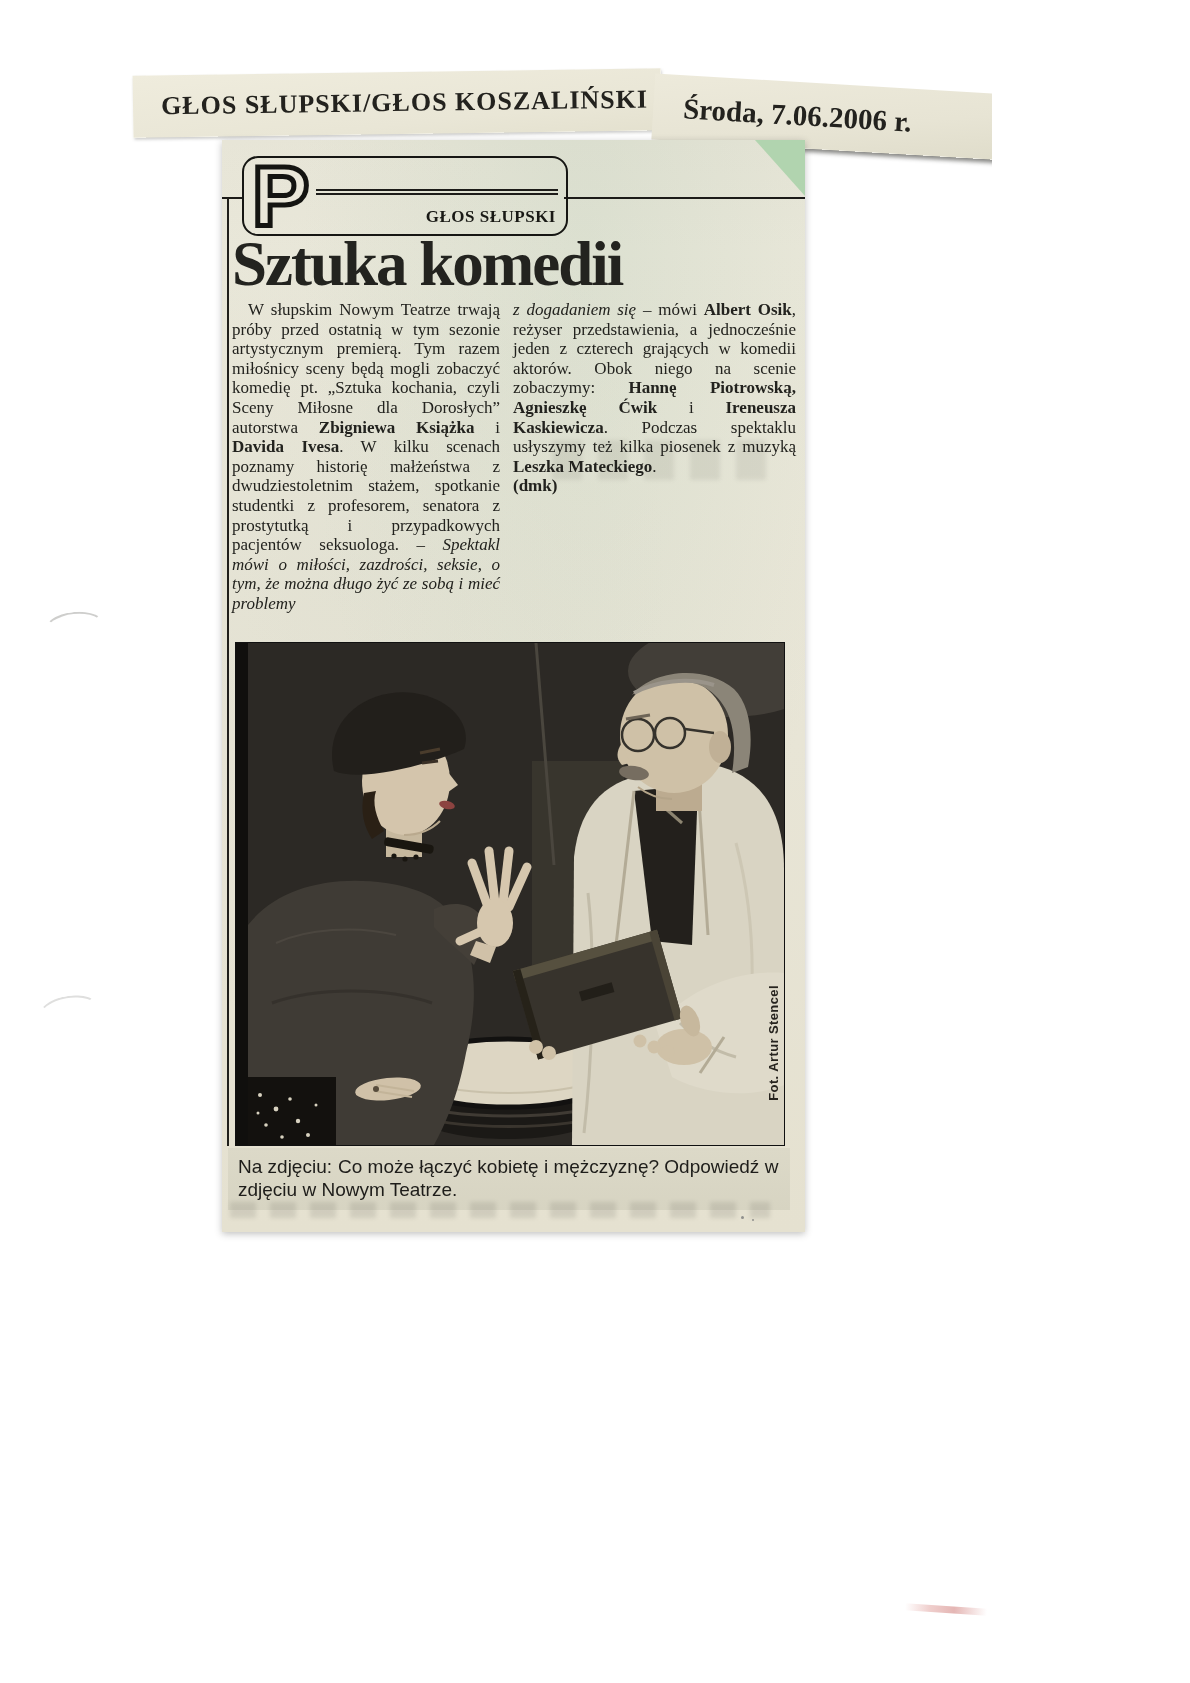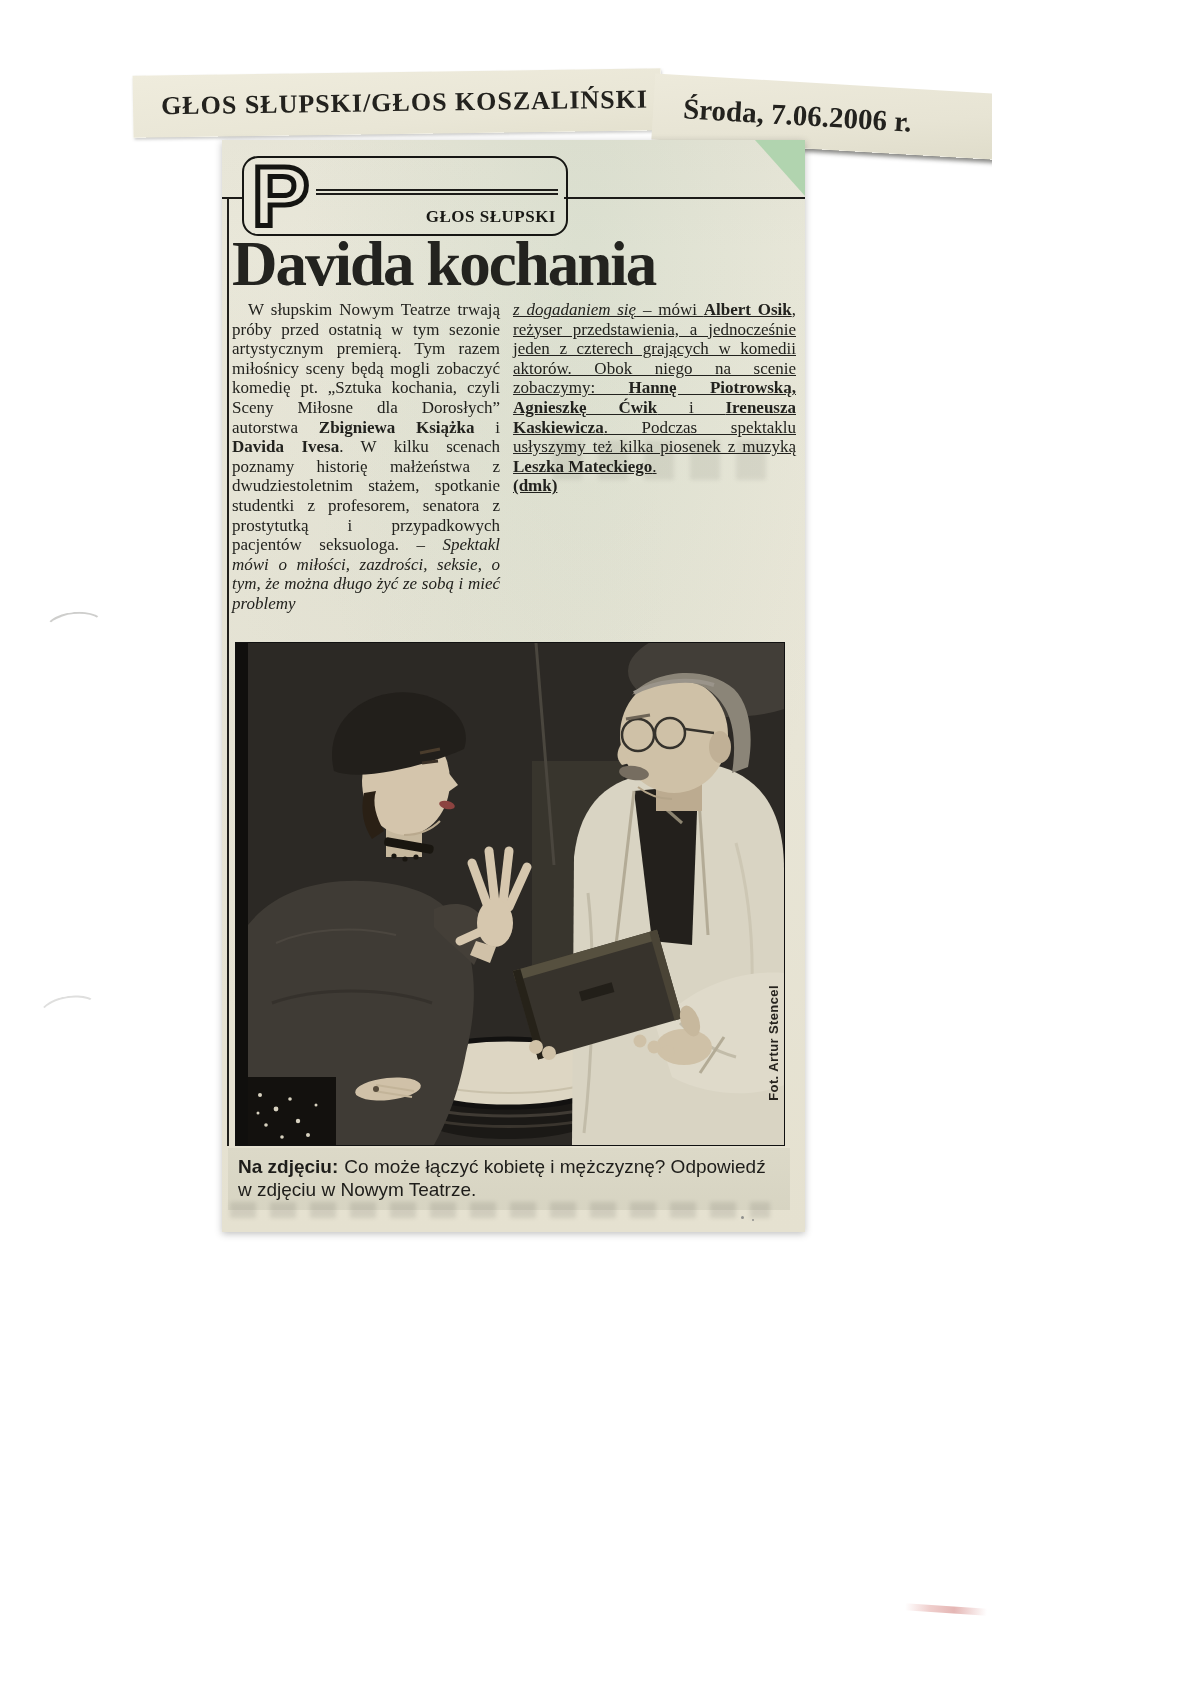--- a/index.html
+++ b/index.html
@@ -44,41 +44,41 @@
     background:repeating-linear-gradient(180deg,#1d1c19 0 2px,rgba(0,0,0,0) 2px 4px);}
   .badge-label{position:absolute;left:64px;top:40px;font-family:"Liberation Sans",sans-serif;
     font-weight:700;font-size:23px;letter-spacing:1px;color:#161613;white-space:nowrap;}
 
   
   .headline{position:absolute;left:10px;top:88px;margin:0;font-weight:700;font-size:63px;
     letter-spacing:-2px;color:#23231f;white-space:nowrap;}
   .cols{position:absolute;left:10px;top:160px;width:564px;display:flex;gap:13px;}
   .col{font-size:17px;line-height:19.6px;text-align:justify;color:#22221e;}
   .col-left{width:268px;}
-  .col-right{width:283px;text-decoration:underline;}
+  .col-right{width:283px;}
   .p{margin:0;}
   .indent{text-indent:16px;}
   .seg-r{font-style:normal;font-weight:400;}
   .seg-b{font-weight:700;}
   .seg-i{font-style:italic;}
   .byline{text-align:left;font-weight:700;padding-right:6px;}
 
   
   .photo{position:absolute;left:14px;top:503px;width:548px;height:502px;background:#2c2925;
     outline:1px solid #111;}
   .photo svg{display:block;}
   .photo-credit{position:absolute;right:3px;bottom:44px;writing-mode:vertical-rl;
     transform:rotate(180deg);font-family:"Liberation Sans",sans-serif;font-weight:700;
     font-size:13px;letter-spacing:.4px;color:#26231e;}
 
   
   .caption{position:absolute;left:6px;top:1008px;width:562px;box-sizing:border-box;
     background:linear-gradient(180deg,#dcd9c8,#d7d4c2);padding:7px 10px 9px 10px;
     font-family:"Liberation Sans",sans-serif;font-size:19px;line-height:23px;color:#1e1d1a;}
-  .cap-label{font-weight:700;margin-right:6px;}
+  .cap-label{font-weight:400;margin-right:6px;}
   .bleed{position:absolute;left:8px;top:1062px;width:540px;height:16px;opacity:.13;
     background:repeating-linear-gradient(90deg,#4a4a42 0 26px,rgba(0,0,0,0) 26px 40px);
     filter:blur(2px);}
   .bleed2{position:absolute;left:330px;top:300px;width:230px;height:40px;opacity:.1;
     background:repeating-linear-gradient(90deg,#55554a 0 30px,rgba(0,0,0,0) 30px 46px);
     filter:blur(2px);}
 
   
   .arc-mark{position:absolute;width:58px;height:30px;border:2px solid #c6c6c4;
     border-color:#c6c6c4 rgba(0,0,0,0) rgba(0,0,0,0) rgba(0,0,0,0);border-radius:50%;}
@@ -113,21 +113,21 @@
     <div class="bleed2"></div>
 
     <div class="badge">
       <svg class="badge-p" viewBox="0 0 74 96">
         <text x="6" y="82" font-family="Liberation Sans, sans-serif" font-size="86" font-weight="700" fill="#eae7d9" stroke="#141411" stroke-width="5">P</text>
       </svg>
       <span class="badge-brand">GŁOS SŁUPSKI</span>
       <div class="badge-rule"></div>
     </div>
 
-    <h1 class="headline">Davida kochania</h1>
+    <h1 class="headline">Sztuka komedii</h1>
 
     <div class="cols">
       <div class="col col-left">
         <p class="p indent"><span class="seg-r">W słupskim Nowym Teatrze trwają próby przed ostatnią w tym sezonie artystycznym premierą. Tym razem miłośnicy sceny będą mogli zobaczyć komedię pt. „Sztuka kochania, czyli Sceny Miłosne dla Dorosłych” autorstwa </span><span class="seg-b">Zbigniewa Książka</span><span class="seg-r"> i </span><span class="seg-b">Davida Ivesa</span><span class="seg-r">. W kilku scenach poznamy historię małżeństwa z dwudziestoletnim stażem, spotkanie studentki z profesorem, senatora z prostytutką i przypadkowych pacjentów seksuologa. – </span><span class="seg-i">Spektakl mówi o miłości, zazdrości, seksie, o tym, że można długo żyć ze sobą i mieć problemy</span></p>
       </div>
       <div class="col col-right">
         <p class="p"><span class="seg-i">z dogadaniem się</span><span class="seg-r"> – mówi </span><span class="seg-b">Albert Osik</span><span class="seg-r">, reżyser przedstawienia, a jednocześnie jeden z czterech grających w komedii aktorów. Obok niego na scenie zobaczymy: </span><span class="seg-b">Hannę Piotrowską, Agnieszkę Ćwik</span><span class="seg-r"> i </span><span class="seg-b">Ireneusza Kaskiewicza</span><span class="seg-r">. Podczas spektaklu usłyszymy też kilka piosenek z muzyką </span><span class="seg-b">Leszka Mateckiego</span><span class="seg-r">.</span></p>
         <div class="byline">(dmk)</div>
       </div>
     </div>

